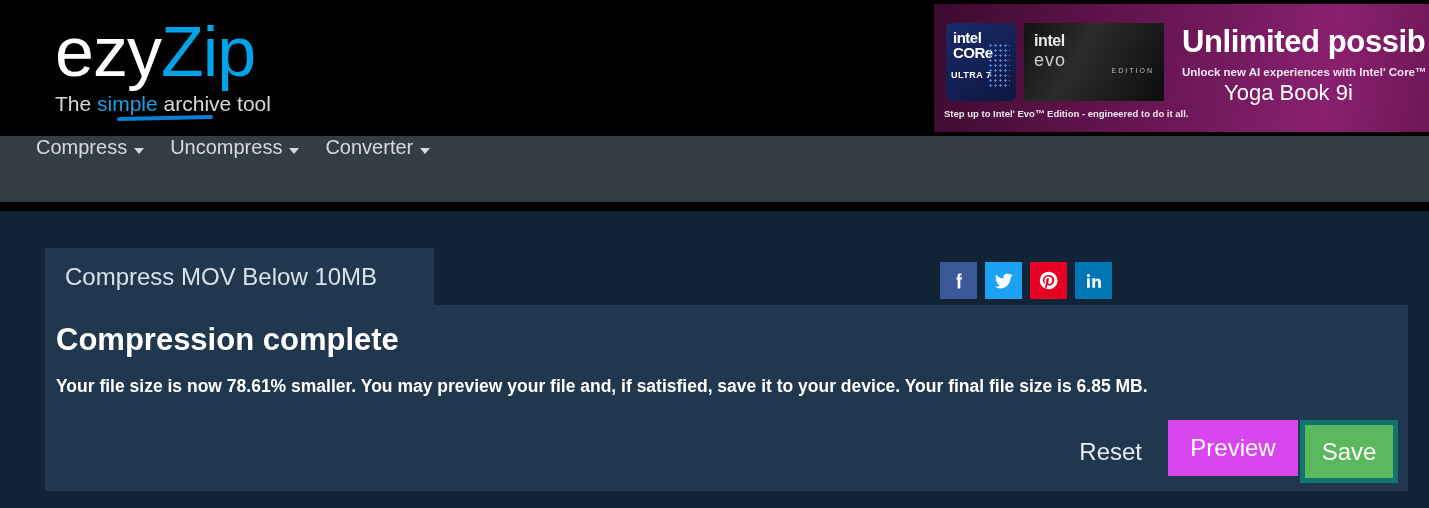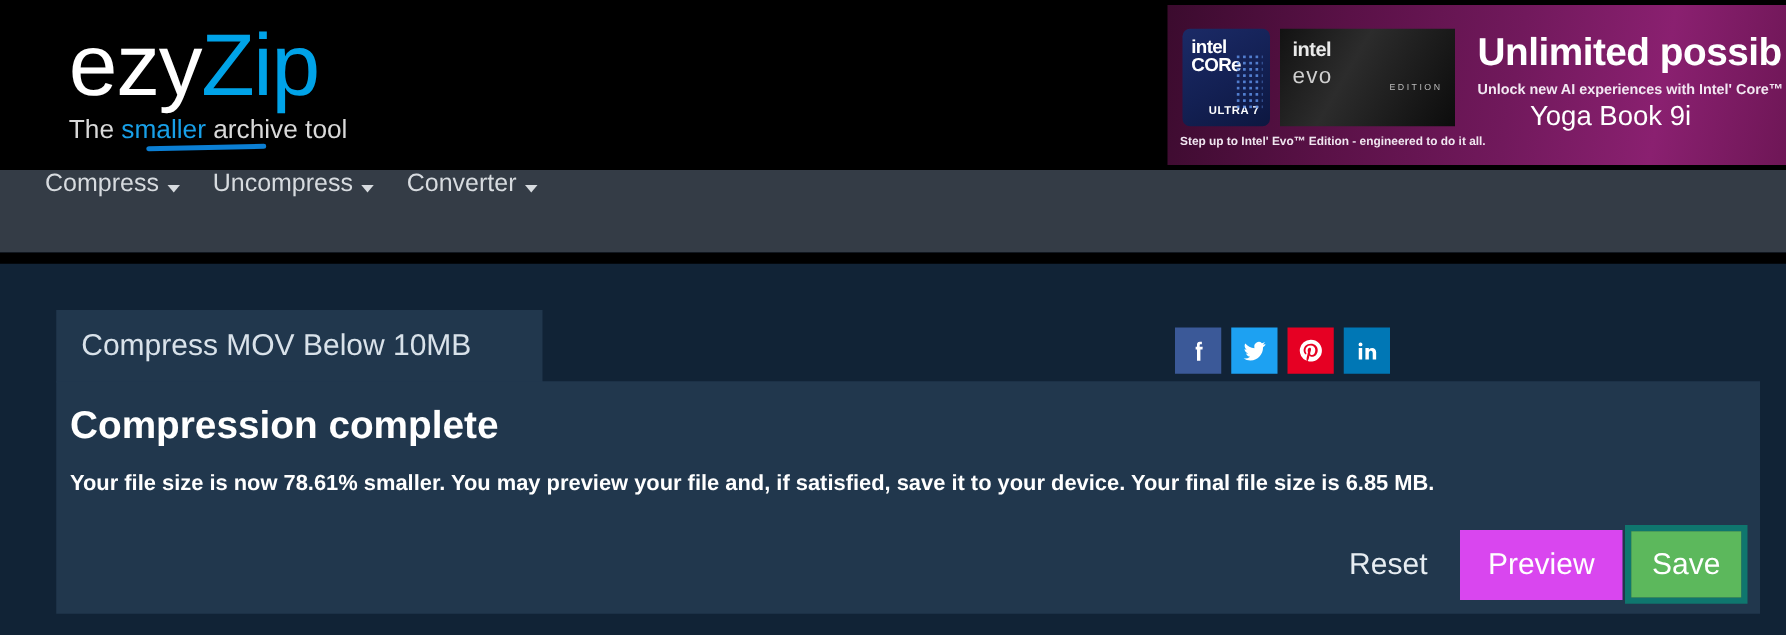--- a/index.html
+++ b/index.html
@@ -71,21 +71,21 @@
     width: 70px; height: 78px;
     background: linear-gradient(150deg,#1b2a66 0%,#132053 55%,#0d1740 100%);
     border-radius: 6px;
     color: #ffffff;
     padding-top: 7px;
   }
   .ad-badge-core .bi1 { font-size: 15px; font-weight: bold; line-height: 15px; text-align: left; padding-left: 7px; letter-spacing: -0.5px;}
   .ad-badge-core .bi2 { font-size: 15px; font-weight: bold; line-height: 16px; text-align: left; padding-left: 7px; letter-spacing: -0.5px;}
   .ad-badge-core .bi3 {
     font-size: 9px; font-weight: bold; line-height: 10px;
-    padding-left: 21px; margin-top: 22px; letter-spacing: 0.5px;
+    padding-left: 5px; margin-top: 9px; letter-spacing: 0.5px;
   }
   .dots {
     position: absolute; right: 6px; top: 20px;
     width: 22px; height: 44px;
     background-image: radial-gradient(#5d8fe6 1px, transparent 1.2px);
     background-size: 5px 5px;
     opacity: .85;
   }
   .ad-badge-evo {
     position: absolute; left: 90px; top: 11px;
@@ -178,21 +178,21 @@
   }
   .card-text {
     position: absolute; left: 11px; top: 71px;
     font-size: 17.5px; font-weight: bold; color: #ffffff;
     white-space: nowrap;
   }
 
   
   .actions {
     position: absolute; right: 10px; top: 115px;
-    display: flex; align-items: center;
+    display: flex; 
   }
   .btn {
     font-size: 24px;
     border: none;
     font-family: "Liberation Sans", sans-serif;
     cursor: pointer;
     white-space: nowrap;
   }
   .btn-reset {
     background: transparent;
@@ -236,21 +236,21 @@
 </style>
 </head>
 <body>
 
 <div class="page">
 
   <div class="header">
 
     <div class="logo-block">
       <div class="logo-text"><span class="logo-ezy">ezy</span><span class="logo-zip">Zip</span></div>
-      <div class="tagline"><span>The </span><span class="simple">smaller</span><span> archive tool</span>
+      <div class="tagline"><span>The </span><span class="simple">simple</span><span> archive tool</span>
         <span class="tagline-underline"></span>
       </div>
     </div>
 
     <div class="ad-banner">
       <div class="ad-inner">
 
         <div class="ad-badge-core">
           <div class="bi1">intel</div>
           <div class="bi2">CORe</div>

